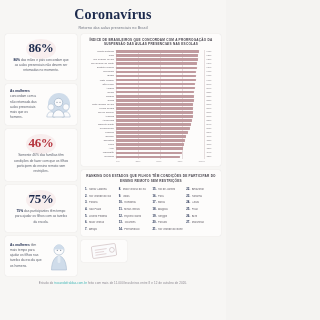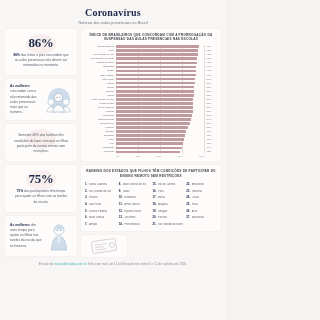--- a/index.html
+++ b/index.html
@@ -14,21 +14,21 @@
     width: 226px; height: 320px;
     background: #f7f6f4;
     position: relative;
     padding: 4px 5px 0 5px;
   }
   
   .header { text-align: center; padding: 3px 0 4px 0; }
   .title {
     font-family: "Liberation Serif", serif;
     font-weight: bold;
-    font-size: 10px;
+    font-size: 14px;
     color: #1c2a4d;
     letter-spacing: .2px;
   }
   .subtitle {
     font-size: 3.6px;
     color: #6a6f7d;
     margin-top: 2.5px;
     letter-spacing: .15px;
   }
   
@@ -242,20 +242,21 @@
           <path d="M19.8 25c0-3 1.9-5.2 4.2-5.2S28.2 22 28.2 25z" fill="#fbfbfc" stroke="#9fb3c8" stroke-width=".5"></path>
           <circle cx="16.5" cy="10.5" r="4.2" fill="#fbfbfc" stroke="#8fa6bd" stroke-width=".55"></circle>
           <path d="M10.8 25c0-4 2.6-7 5.7-7s5.7 3 5.7 7z" fill="#fbfbfc" stroke="#8fa6bd" stroke-width=".55"></path>
           <circle cx="15" cy="10.2" r=".5" fill="#5b6b7e"></circle>
           <circle cx="18" cy="10.2" r=".5" fill="#5b6b7e"></circle>
         </svg>
       </div>
 
       <div class="card stat">
         <div class="stat-halo"></div>
+        <div class="stat-num accent">46%</div>
         <div class="stat-txt">Somente 46% das famílias têm condições de fazer com que os filhos participem do ensino remoto sem restrições.</div>
       </div>
 
       <div class="card stat">
         <div class="stat-halo"></div>
         <div class="stat-num">75%</div>
         <div class="stat-txt"><b>75%</b><span> das participantes têm tempo para ajudar os filhos com as tarefas da escola.</span></div>
       </div>
 
       <div class="card illus">

